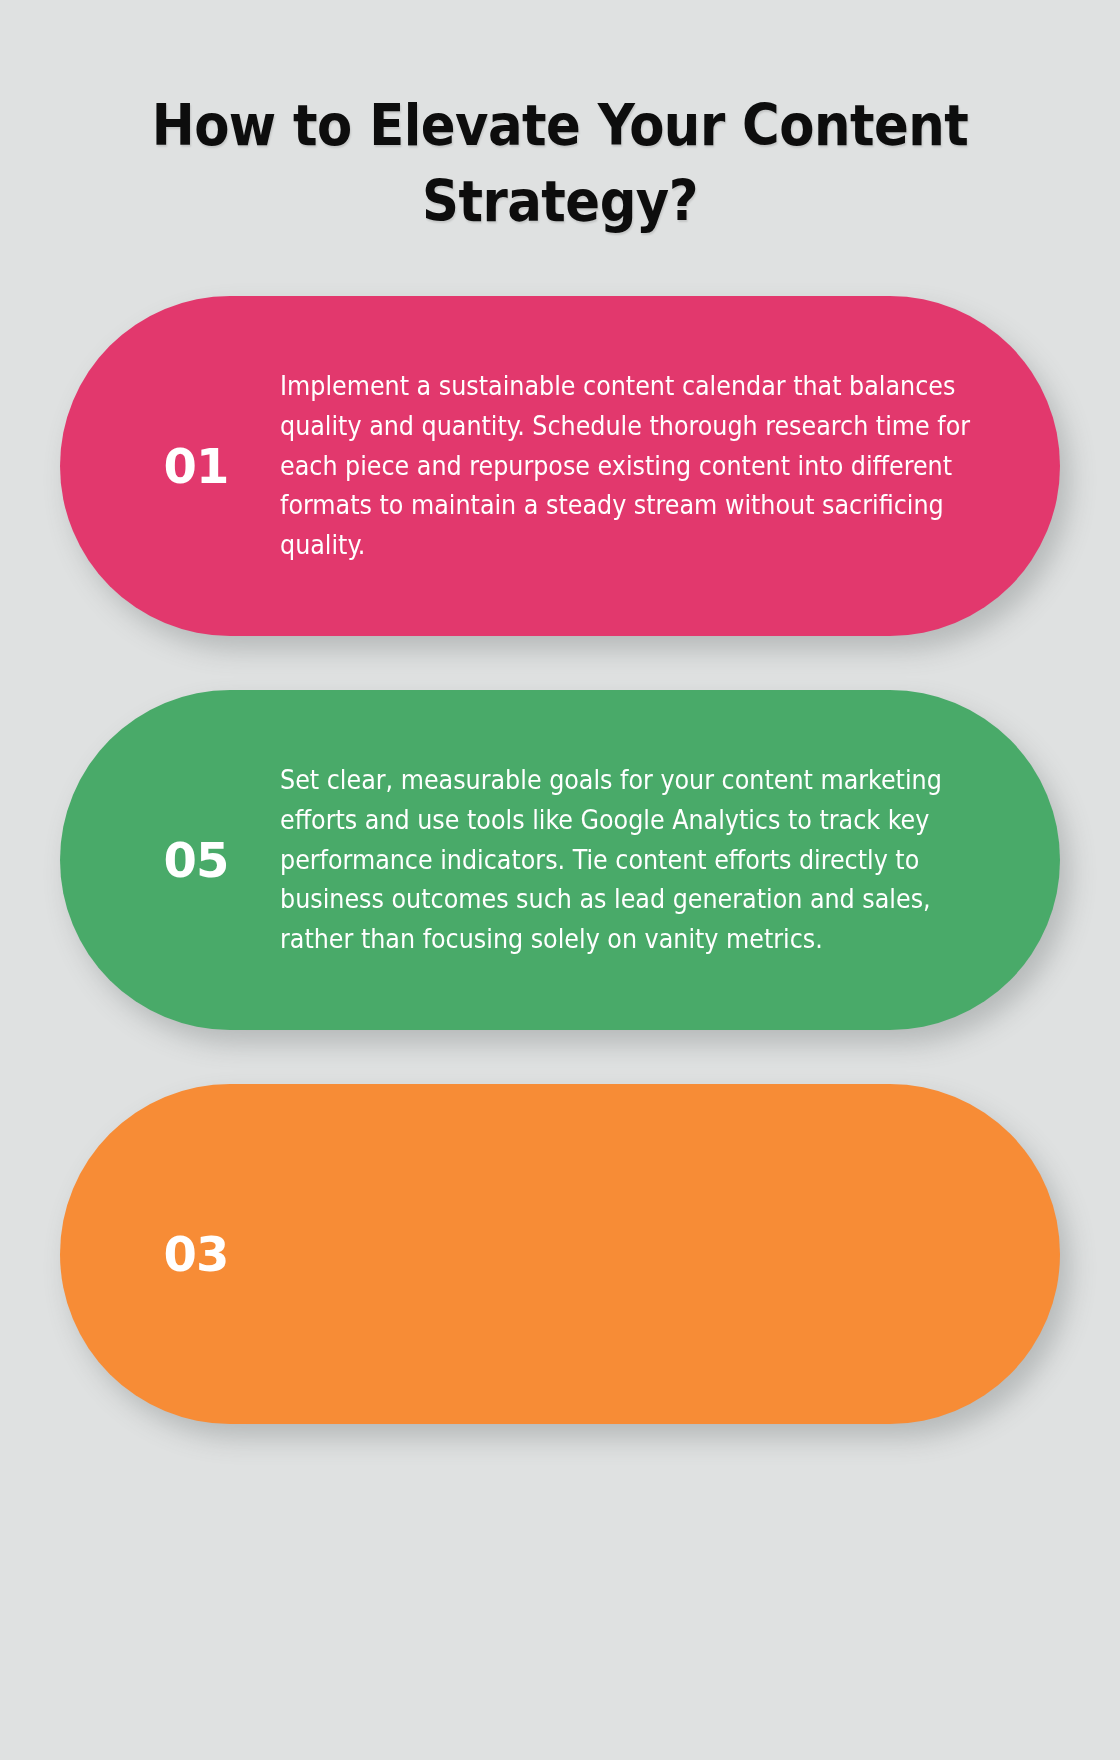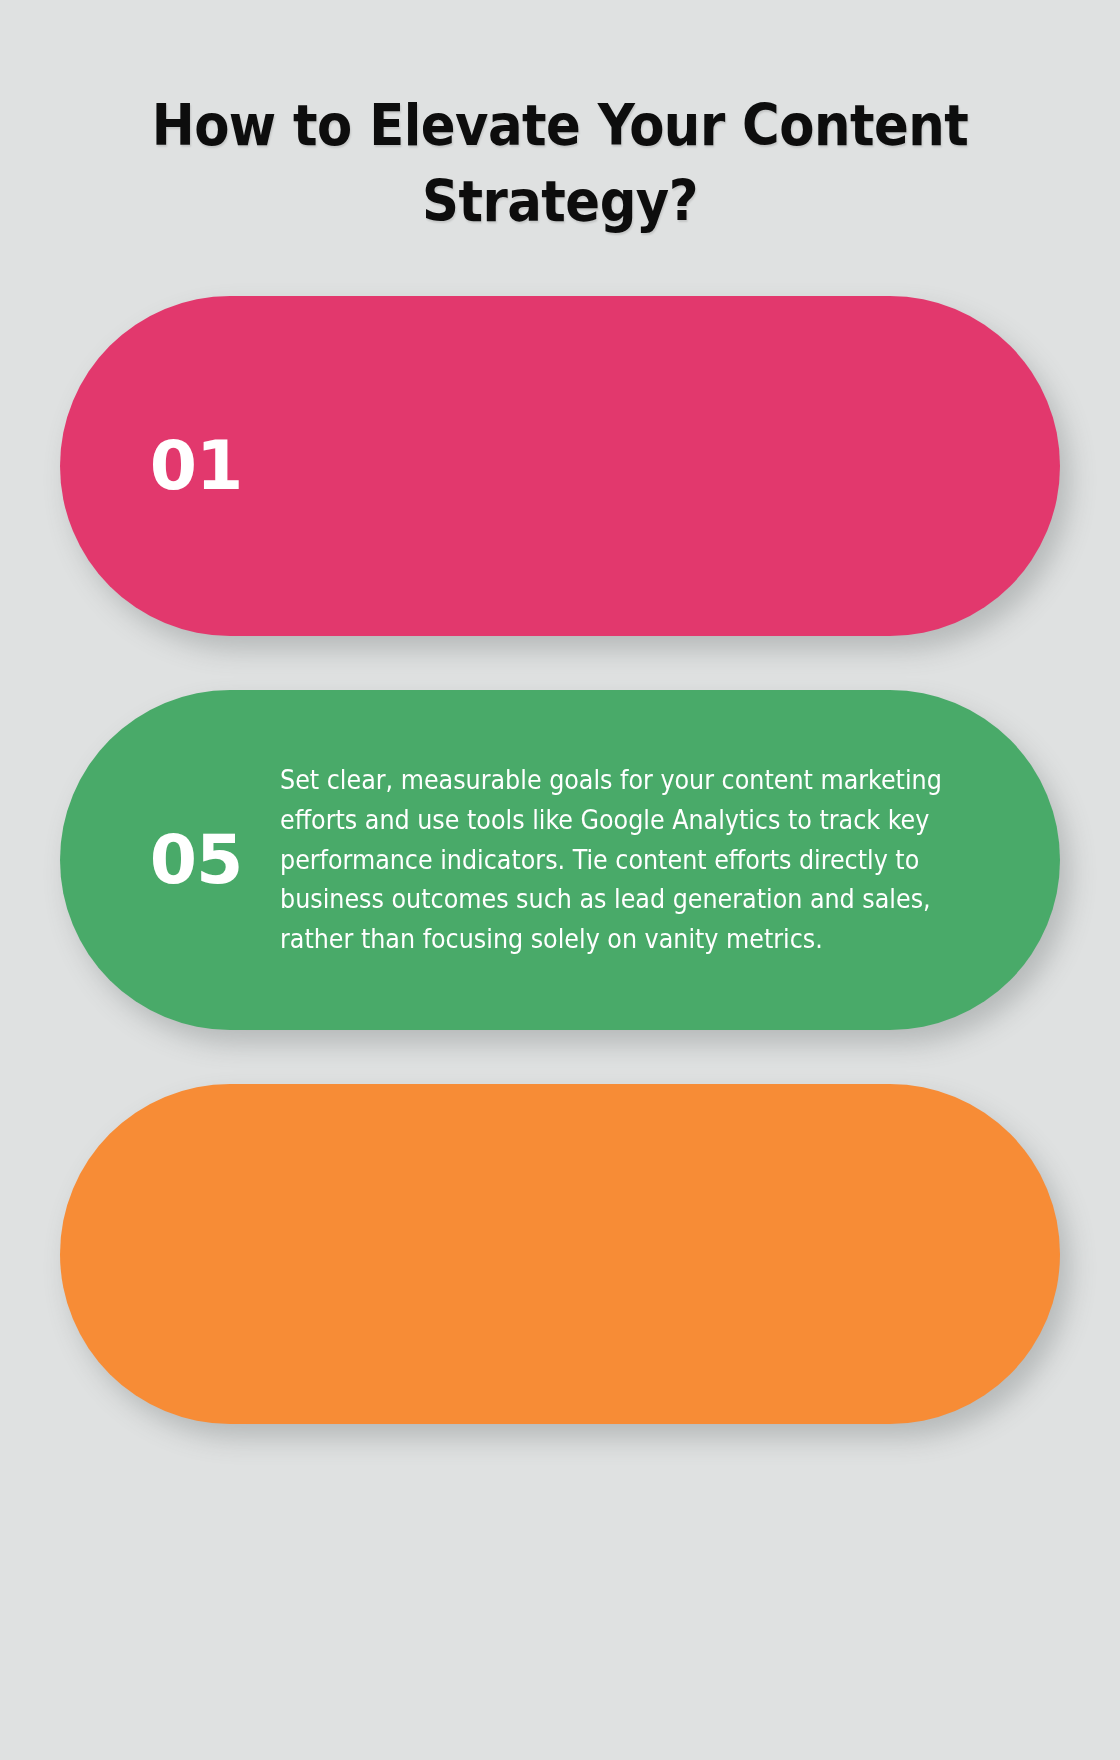--- a/index.html
+++ b/index.html
@@ -58,21 +58,21 @@
   .card-2 { background: #49aa69; }
   .card-3 { background: #f78c36; }
 
   .card-number {
     flex: 0 0 auto;
     width: 168px;
     text-align: center;
     color: #ffffff;
     font-family: "DejaVu Sans", sans-serif;
     font-weight: bold;
-    font-size: 68px;
+    font-size: 48px;
     line-height: 1;
     letter-spacing: -1px;
   }
 
   .card-text {
     flex: 1 1 auto;
     color: #ffffff;
     font-family: "DejaVu Sans Condensed", "Liberation Sans Narrow", "Liberation Sans", sans-serif;
     font-size: 26.5px;
     line-height: 1.50;
@@ -84,24 +84,26 @@
 <body>
 
 <div class="page">
 
   <h1 class="title">How to Elevate Your Content Strategy?</h1>
 
   <div class="cards">
 
     <div class="card card-1">
       <div class="card-number">01</div>
+      <div class="card-text">Implement a sustainable content calendar that balances quality and quantity. Schedule thorough research time for each piece and repurpose existing content into different formats to maintain a steady stream without sacrificing quality.</div>
     </div>
 
     <div class="card card-2">
       <div class="card-number">05</div>
       <div class="card-text">Set clear, measurable goals for your content marketing efforts and use tools like Google Analytics to track key performance indicators. Tie content efforts directly to business outcomes such as lead generation and sales, rather than focusing solely on vanity metrics.</div>
     </div>
 
     <div class="card card-3">
+      <div class="card-number">03</div>
     </div>
 
   </div>
 </div>
 
 </body></html>

